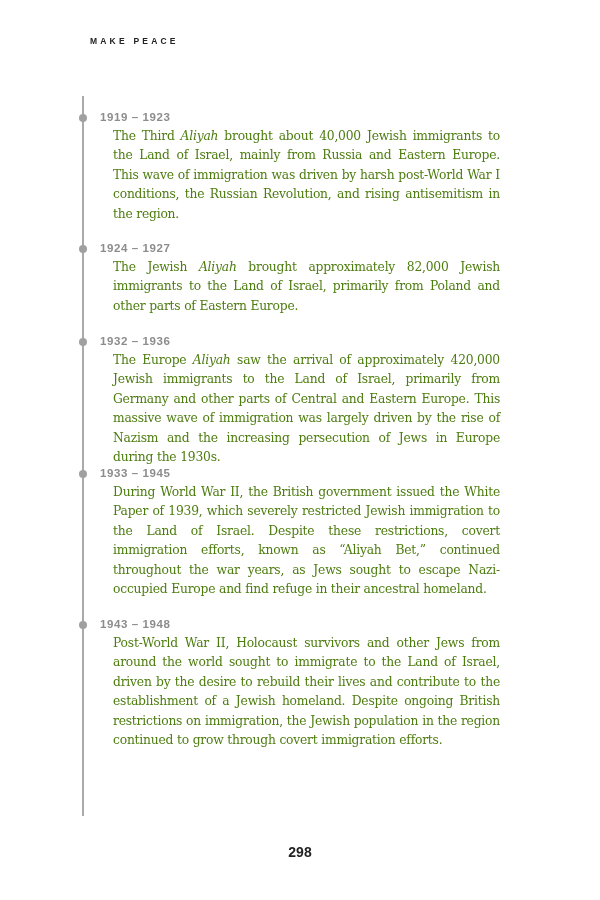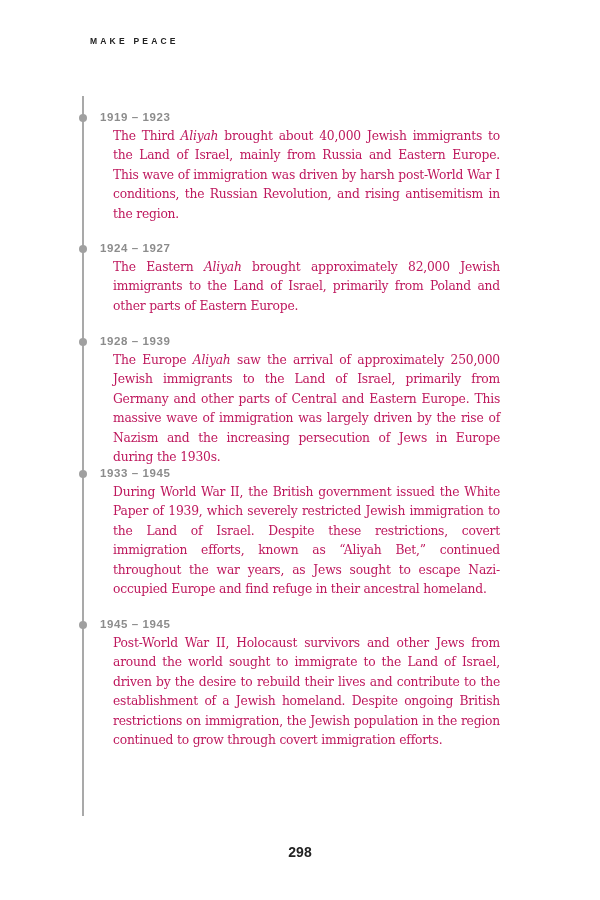--- a/index.html
+++ b/index.html
@@ -18,21 +18,21 @@
     background: #a0a0a0;
   }
   .date {
     position: absolute; left: 100px;
     font-family: "Liberation Sans", sans-serif; font-weight: bold;
     font-size: 11.5px; color: #8c8c8c; letter-spacing: 0.6px;
   }
   .body-text {
     position: absolute; left: 113px; width: 387px;
     font-family: "DejaVu Serif", serif; font-size: 12.3px;
-    line-height: 19.4px; color: #be185d; text-align: justify;
+    line-height: 19.4px; color: #4d7c0f; text-align: justify;
     letter-spacing: -0.2px;
   }
   .body-text em { font-style: italic; }
   .page-number {
     position: absolute; left: 0; width: 600px; top: 844px; text-align: center;
     font-family: "Liberation Sans", sans-serif; font-weight: bold;
     font-size: 14px; color: #222;
   }
 </style>
 </head>
@@ -44,34 +44,34 @@
 
 <div>
   <div class="dot" style="top:114px"></div>
   <div class="date" style="top:111px">1919 – 1923</div>
   <div class="body-text" style="top:127px"><span>The Third </span><em>Aliyah</em><span> brought about 40,000 Jewish immigrants to the Land of Israel, mainly from Russia and Eastern Europe. This wave of immigration was driven by harsh post-World War I conditions, the Russian Revolution, and rising antisemitism in the region.</span></div>
 </div>
 
 <div>
   <div class="dot" style="top:245px"></div>
   <div class="date" style="top:242px">1924 – 1927</div>
-  <div class="body-text" style="top:258px"><span>The Eastern </span><em>Aliyah</em><span> brought approximately 82,000 Jewish immigrants to the Land of Israel, primarily from Poland and other parts of Eastern Europe.</span></div>
+  <div class="body-text" style="top:258px"><span>The Jewish </span><em>Aliyah</em><span> brought approximately 82,000 Jewish immigrants to the Land of Israel, primarily from Poland and other parts of Eastern Europe.</span></div>
 </div>
 
 <div>
   <div class="dot" style="top:338px"></div>
-  <div class="date" style="top:335px">1928 – 1939</div>
-  <div class="body-text" style="top:351px"><span>The Europe </span><em>Aliyah</em><span> saw the arrival of approximately 250,000 Jewish immigrants to the Land of Israel, primarily from Germany and other parts of Central and Eastern Europe. This massive wave of immigration was largely driven by the rise of Nazism and the increasing persecution of Jews in Europe during the 1930s.</span></div>
+  <div class="date" style="top:335px">1932 – 1936</div>
+  <div class="body-text" style="top:351px"><span>The Europe </span><em>Aliyah</em><span> saw the arrival of approximately 420,000 Jewish immigrants to the Land of Israel, primarily from Germany and other parts of Central and Eastern Europe. This massive wave of immigration was largely driven by the rise of Nazism and the increasing persecution of Jews in Europe during the 1930s.</span></div>
 </div>
 
 <div>
   <div class="dot" style="top:470px"></div>
   <div class="date" style="top:467px">1933 – 1945</div>
   <div class="body-text" style="top:483px"><span>During World War II, the British government issued the White Paper of 1939, which severely restricted Jewish immigration to the Land of Israel. Despite these restrictions, covert immigration efforts, known as “Aliyah Bet,” continued throughout the war years, as Jews sought to escape Nazi-occupied Europe and find refuge in their ancestral homeland.</span><em></em><span></span></div>
 </div>
 
 <div>
   <div class="dot" style="top:621px"></div>
-  <div class="date" style="top:618px">1945 – 1945</div>
+  <div class="date" style="top:618px">1943 – 1948</div>
   <div class="body-text" style="top:634px"><span>Post-World War II, Holocaust survivors and other Jews from around the world sought to immigrate to the Land of Israel, driven by the desire to rebuild their lives and contribute to the establishment of a Jewish homeland. Despite ongoing British restrictions on immigration, the Jewish population in the region continued to grow through covert immigration efforts.</span><em></em><span></span></div>
 </div>
 
 <div class="page-number">298</div>
 
 </body></html>

